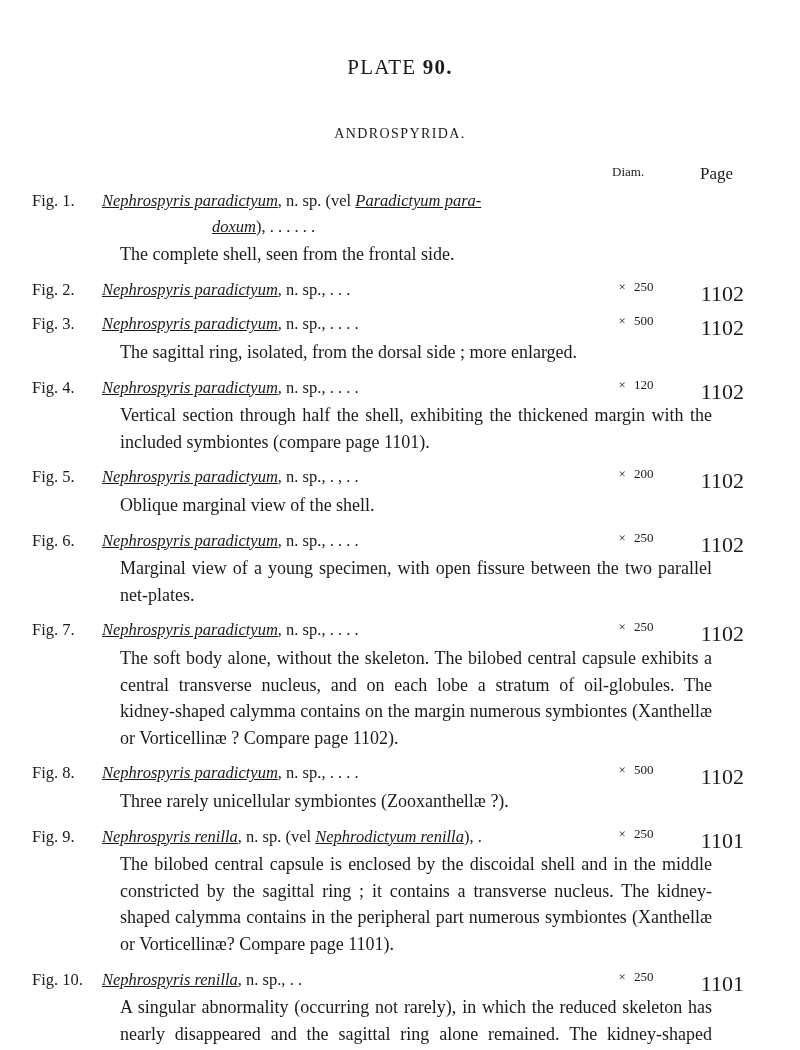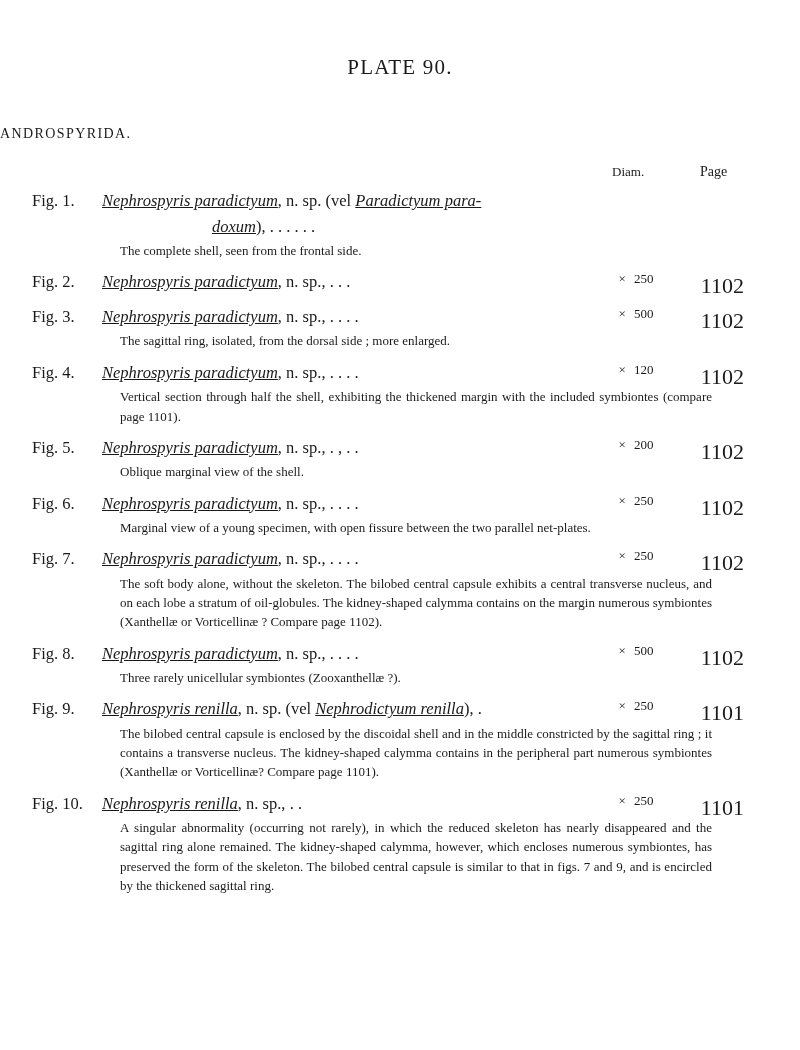--- a/index.html
+++ b/index.html
@@ -23,44 +23,44 @@
     box-sizing: border-box;
   }
   .plate-title {
     text-align: center;
     font-size: 21px;
     letter-spacing: 1.2px;
     margin-top: 55px;
     font-weight: 400;
   }
   .plate-title .num {
-    font-weight: 400;
+    font-weight: 700;
   }
   .section-title {
-    text-align: left;
+    text-align: center;
     font-size: 14px;
     letter-spacing: 1.4px;
     margin-top: 46px;
     font-variant: small-caps;
     text-transform: uppercase;
   }
   .col-headers {
     position: relative;
     height: 18px;
     margin-top: 22px;
   }
   .col-headers .diam {
     position: absolute;
     left: 612px;
     font-size: 13px;
   }
   .col-headers .page-h {
     position: absolute;
     left: 700px;
-    font-size: 14px;
+    font-size: 17px;
   }
   .entries {
     margin-top: 6px;
     padding-left: 32px;
     padding-right: 40px;
   }
   .entry {
     position: relative;
     margin-bottom: 9px;
   }
@@ -114,21 +114,21 @@
     left: 652px;
     top: 0;
     width: 60px;
     text-align: right;
     font-size: 22px;
     font-style: normal;
   }
   .desc {
     margin-left: 88px;
     margin-right: 48px;
-    font-size: 13px;
+    font-size: 18px;
     line-height: 1.48;
     text-align: justify;
     margin-top: 2px;
   }
   .cont-line {
     display: block;
     margin-left: 110px;
     position: relative;
     font-style: italic;
   }

